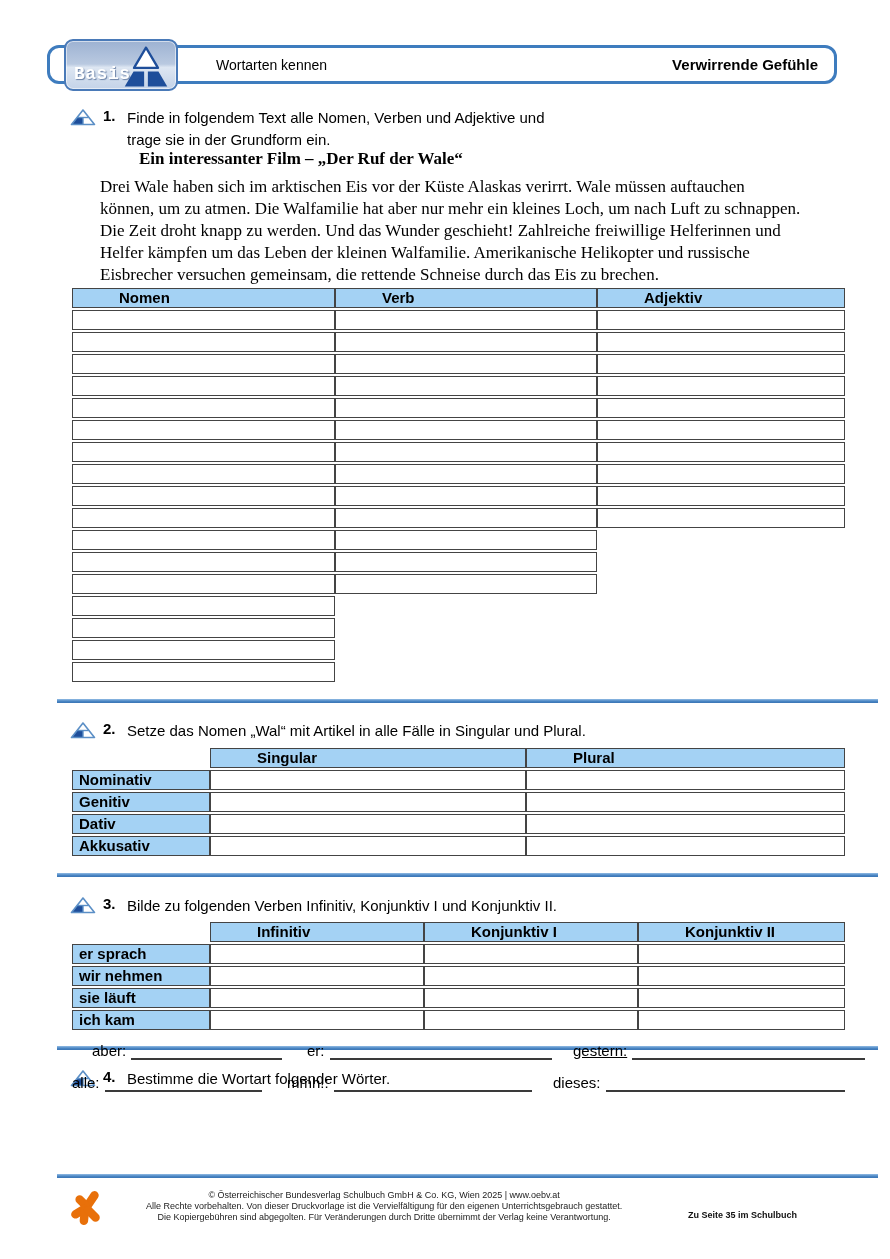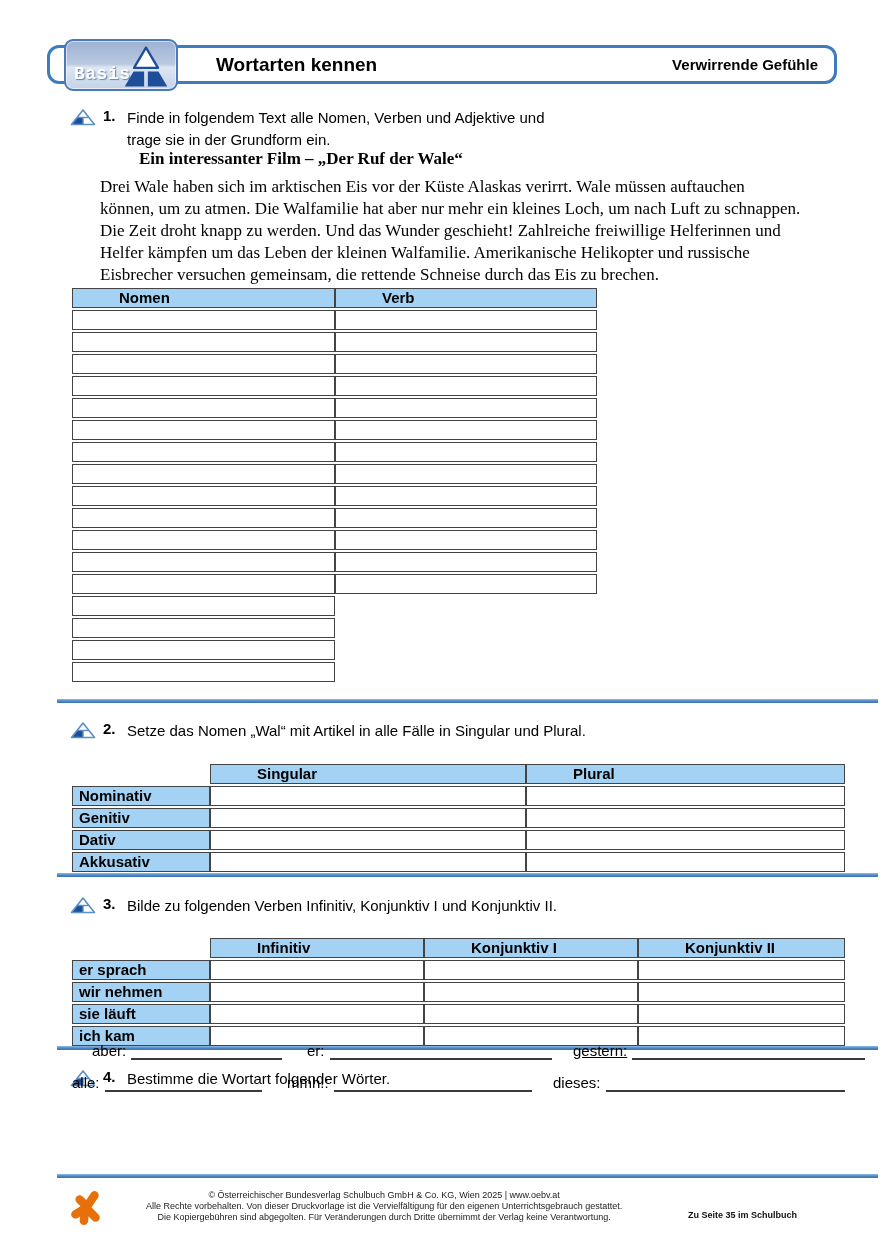--- a/index.html
+++ b/index.html
@@ -3,21 +3,21 @@
 <meta charset="utf-8">
 <style>
   html,body{margin:0;padding:0;background:#fff;}
   .page{position:relative;width:890px;height:1259px;background:#fff;
         font-family:"Liberation Sans",sans-serif;color:#000;overflow:hidden;}
 
   
   .header-bar{position:absolute;left:47px;top:45px;width:790px;height:39px;
               box-sizing:border-box;border:3px solid #3e7cbe;border-radius:12px;
               background:#fff;display:flex;align-items:center;}
-  .header-title-left{margin-left:166px;font-weight:bold;font-size:19px;}
+  .header-title-left{margin-left:166px;font-weight:normal;font-size:14px;}
   .header-title-right{margin-left:auto;margin-right:16px;font-weight:bold;font-size:15px;}
   .basis-logo{position:absolute;left:64px;top:39px;width:114px;height:52px;
               box-sizing:border-box;border:2px solid #4a7ab8;border-radius:9px;
               background:linear-gradient(to bottom,#9db2d2 0%,#b9c9e0 48%,#dde6f2 55%,#c4d3e8 100%);
               box-shadow:0 0 0 1px rgba(255,255,255,.55) inset;font-family:Liberation Mono, monospace;}
   .basis-text{position:absolute;left:8px;bottom:5px;color:#fff;font-weight:bold;
               font-size:18px;letter-spacing:.5px;text-shadow:1px 1px 1px rgba(40,70,120,.6);}
   .basis-pyramid{position:absolute;right:6px;top:4px;}
 
   
@@ -36,21 +36,21 @@
   .cell{box-sizing:border-box;border:1px solid #444;background:#fff;height:20px;
         font-size:15px;line-height:18px;padding:0 6px;overflow:hidden;}
   .cell.head{background:#a4d2f4;font-weight:bold;padding-left:46px;}
   .cell.labelcell{background:#a4d2f4;font-weight:bold;}
   .cell.corner{border:none;background:transparent;}
 
   .t1-table{position:absolute;left:72px;top:288px;display:flex;align-items:flex-start;}
   .t1-col{display:flex;flex-direction:column;}
   .t1-col .cell{margin-bottom:2px;width:100%;}
 
-  .grid-table{position:absolute;display:grid;column-gap:0;row-gap:2px;margin-top:16px;}
+  .grid-table{position:absolute;display:grid;column-gap:0;row-gap:2px;}
 
   
   .divider{position:absolute;left:57px;width:821px;height:4px;
            background:linear-gradient(to bottom,#93bce4 0%,#4a86c4 55%,#3a74b4 100%);}
 
   
   .blank-row{position:absolute;left:72px;width:780px;height:22px;}
   .blank-item{position:absolute;display:flex;align-items:flex-end;height:20px;font-size:15px;}
   .blank-label{flex:0 0 auto;line-height:19px;}
   .blank-line{flex:1;border-bottom:2px solid #3a3a3a;margin-left:5px;height:17px;}
@@ -120,20 +120,33 @@
         <div class="cell"></div>
         <div class="cell"></div>
         <div class="cell"></div>
         <div class="cell"></div>
       </div>
       <div class="t1-col" style="width: 262px;">
         <div class="cell head">Verb</div>
         <div class="cell"></div>
         <div class="cell"></div>
         <div class="cell"></div>
+        <div class="cell"></div>
+        <div class="cell"></div>
+        <div class="cell"></div>
+        <div class="cell"></div>
+        <div class="cell"></div>
+        <div class="cell"></div>
+        <div class="cell"></div>
+        <div class="cell"></div>
+        <div class="cell"></div>
+        <div class="cell"></div>
+      </div>
+      <div class="t1-col" style="width: 248px;">
+        <div class="cell head">Adjektiv</div>
         <div class="cell"></div>
         <div class="cell"></div>
         <div class="cell"></div>
         <div class="cell"></div>
         <div class="cell"></div>
         <div class="cell"></div>
         <div class="cell"></div>
         <div class="cell"></div>
         <div class="cell"></div>
         <div class="cell"></div>

